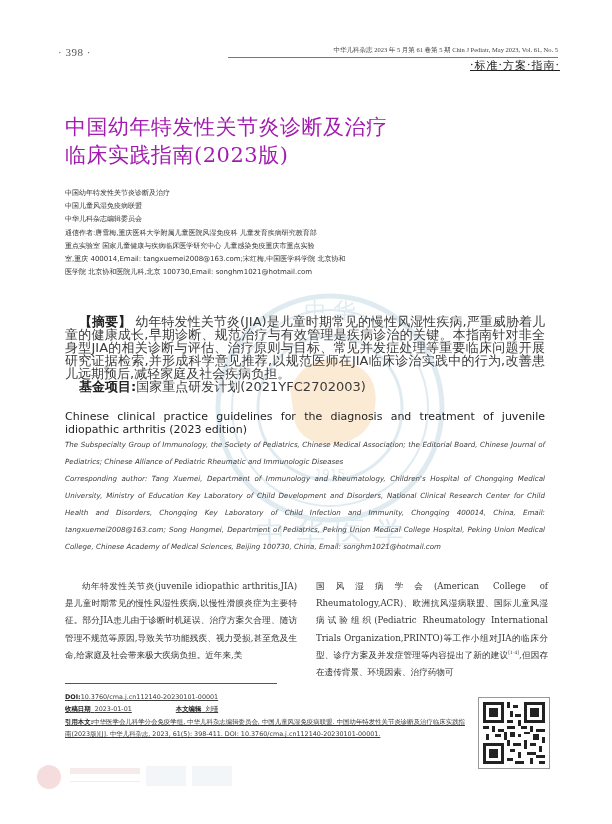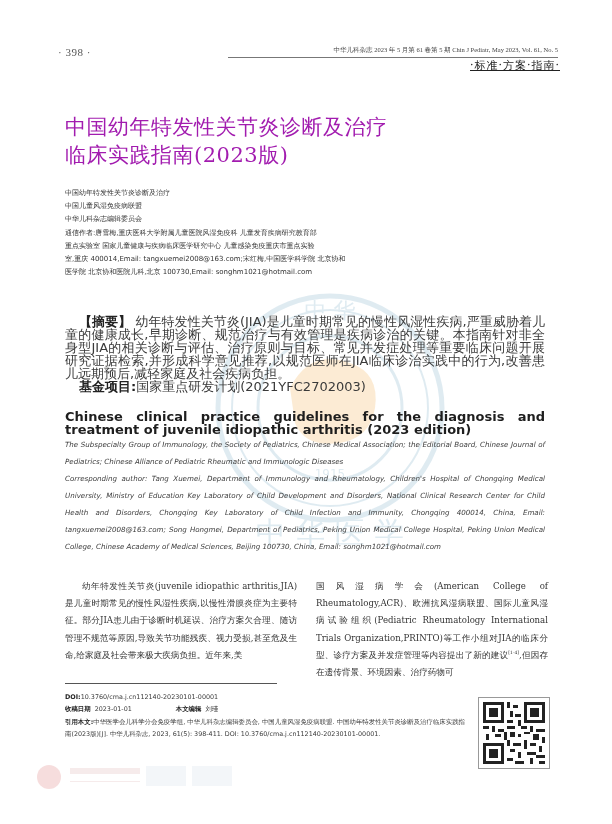--- a/index.html
+++ b/index.html
@@ -33,34 +33,34 @@
   .watermark { left: 210px; top: 278px; width: 240px; height: 280px; opacity: 0.32; pointer-events: none; }
 
   
   .abstract { left: 65px; top: 315px; width: 480px; font-size: 13px; line-height: 13px; color: #3a3a3a; font-family: "DejaVu Sans", sans-serif; text-align: justify; }
   .abstract p { margin: 0; text-indent: 14px; }
   .abstract b { font-weight: bold; color: #222; }
   .fund { margin-top: 0; text-indent: 14px; }
 
   
   .en { left: 65px; top: 410px; width: 480px; font-family: "DejaVu Sans", sans-serif; color: #333; text-align: justify; }
-  .en-title { font-size: 13px; line-height: 13px; font-weight: bold; color: #1e1e1e; margin: 0; }
+  .en-title { font-size: 11px; line-height: 13px; font-weight: normal; color: #1e1e1e; margin: 0; }
   .en-it { font-size: 7.1px; line-height: 17px; font-style: italic; margin: 0; color: #3a3a3a; }
 
   
   .col { top: 578px; width: 232px; font-size: 8.6px; line-height: 17.2px; color: #333; font-family: "DejaVu Serif", serif; text-align: justify; }
   .col-left { left: 65px; }
   .col-right { left: 316px; }
   .col p { margin: 0; }
   .col-left p { text-indent: 17px; }
   sup { font-size: 4.5px; vertical-align: super; line-height: 0; }
 
   
   .rule { left: 65px; top: 683px; width: 212px; height: 0; border-top: 0.8px solid #555; }
-  .meta { left: 65px; top: 691px; width: 400px; font-size: 6.4px; line-height: 12.4px; color: #3a3a3a; font-family: "DejaVu Sans", sans-serif; text-align: justify; }
+  .meta { left: 65px; top: 691px; width: 400px; font-size: 6.4px; line-height: 12.4px; color: #3a3a3a; font-family: "DejaVu Sans", sans-serif; text-align: justify; text-decoration: underline; }
   .meta b { font-weight: bold; color: #222; }
   .meta .gap { display: inline-block; width: 44px; }
 
   
   .qr { left: 478px; top: 697px; width: 70px; height: 70px; border: 0.8px solid #999; background: #fff; }
   .qr svg { display: block; margin: 4px; }
 
   
   .logo { left: 34px; top: 762px; width: 210px; height: 30px; opacity: 0.35; }
 </style>

